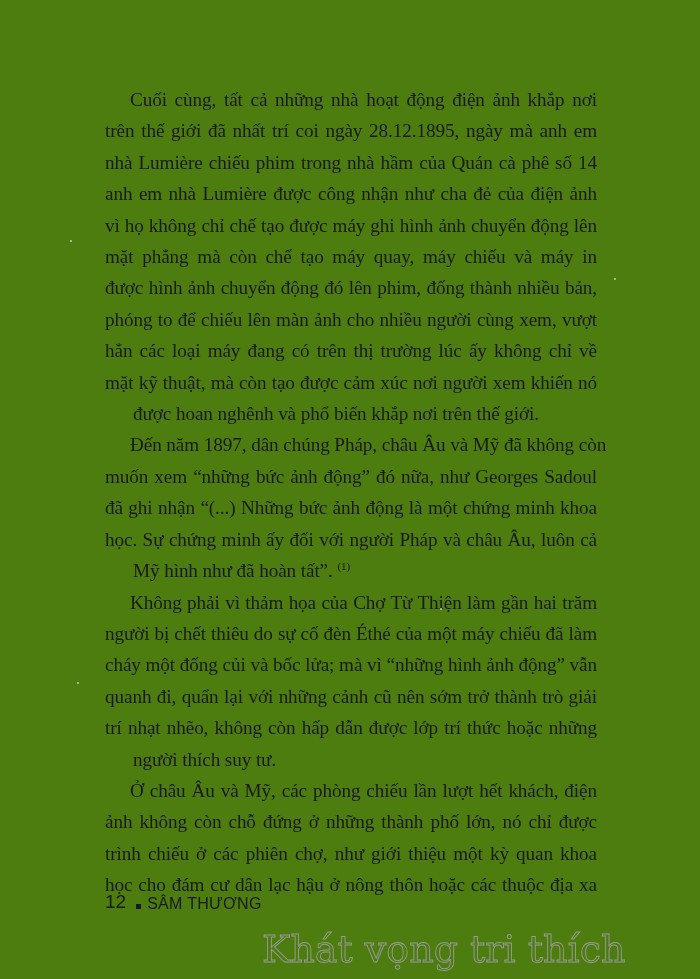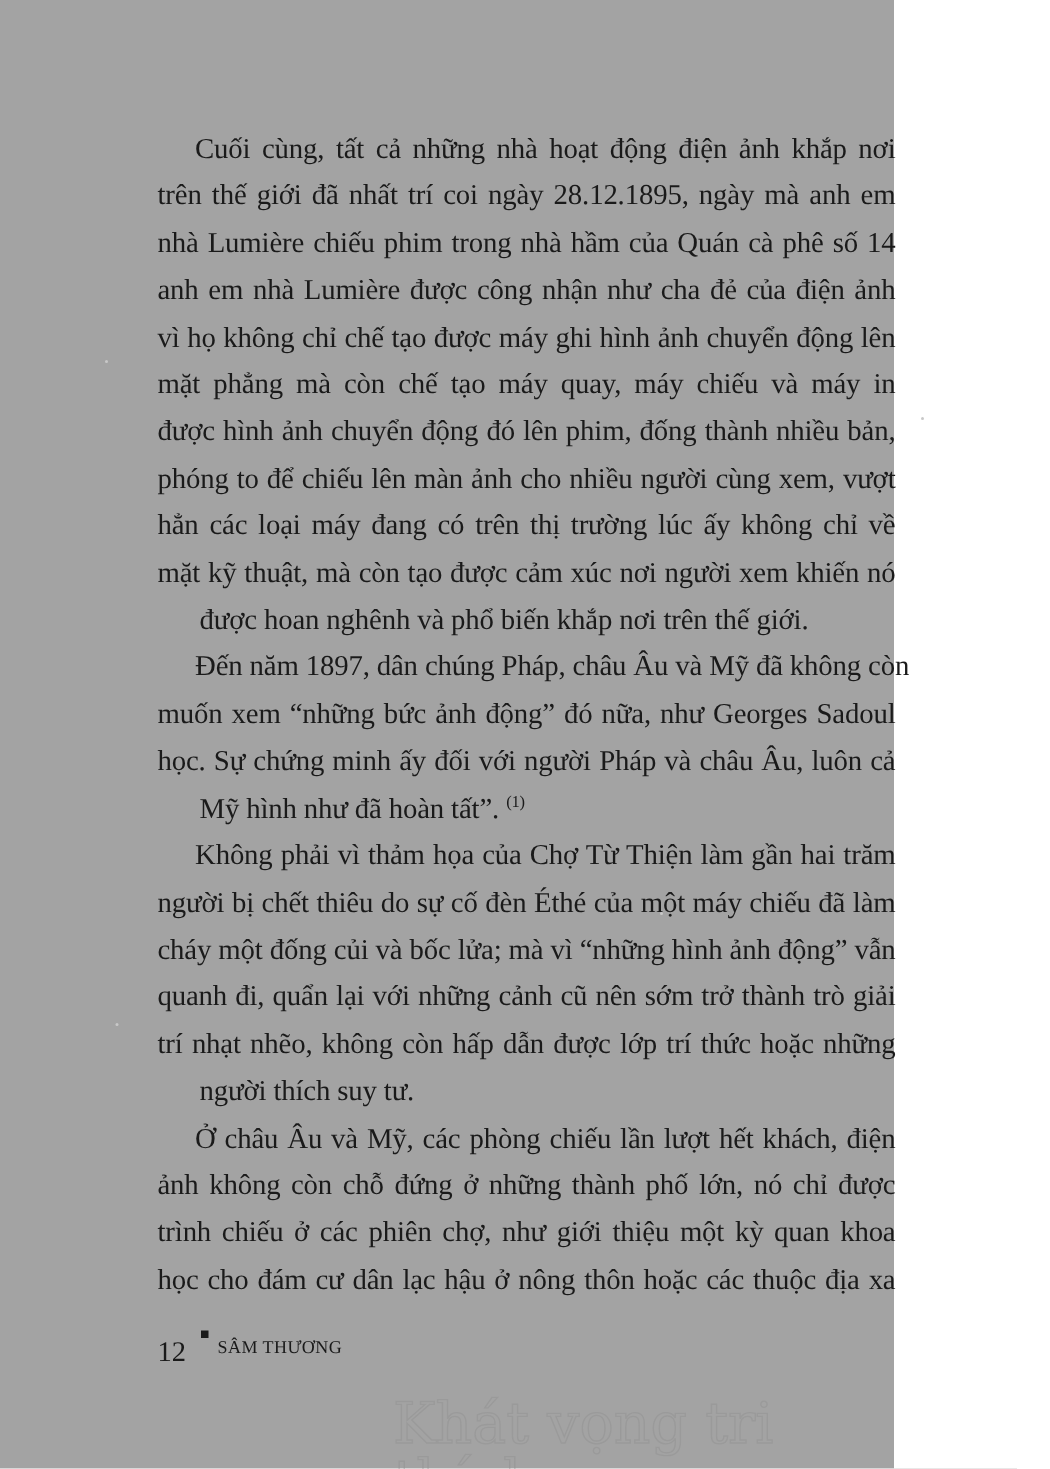--- a/index.html
+++ b/index.html
@@ -9,23 +9,23 @@
     }
     body {
       width: 700px;
       height: 979px;
       position: relative;
       overflow: hidden;
     }
     .page {
       position: absolute;
       left: 0; top: 0;
-      width: 596px;
+      width: 700px;
       height: 979px;
-      background: #a3a3a3;
+      background: #4d7c0f;
     }
     .text-block {
       position: absolute;
       left: 105px;
       top: 84px;
       width: 492px;
       font-family: "Liberation Serif", serif;
       font-size: 19.2px;
       line-height: 31.4px;
       color: #1a1a1a;
@@ -53,41 +53,41 @@
     .para { text-indent: 0; }
     .footnote-ref {
       font-size: 11px;
       vertical-align: 7px;
       line-height: 0;
     }
     .footer {
       position: absolute;
       left: 105px;
       top: 891px;
-      font-family: Liberation Serif, serif;
+      font-family: Liberation Sans, sans-serif;
       color: #1a1a1a;
       display: flex;
-      align-items: flex-start;
+      align-items: flex-end;
       gap: 0;
       z-index: 1;
     }
     .page-number {
       font-size: 19px;
     }
     .bullet-square {
       display: inline-block;
       width: 5px;
       height: 5px;
       background: #1a1a1a;
       margin: 0 6px 0 10px;
       position: relative;
       top: -4px;
     }
     .running-title {
-      font-size: 12px;
+      font-size: 16px;
       letter-spacing: 0.3px;
     }
     .watermark {
       position: absolute;
       pointer-events: none;
       font-family: "DejaVu Sans", sans-serif;
       color: transparent;
       -webkit-text-stroke: 1px #9a9a9a;
       z-index: 2;
     }
@@ -131,20 +131,21 @@
       <span class="line">được hình ảnh chuyển động đó lên phim, đống thành nhiều bản,</span>
       <span class="line">phóng to để chiếu lên màn ảnh cho nhiều người cùng xem, vượt</span>
       <span class="line">hẳn các loại máy đang có trên thị trường lúc ấy không chỉ về</span>
       <span class="line">mặt kỹ thuật, mà còn tạo được cảm xúc nơi người xem khiến nó</span>
       <span class="line last">được hoan nghênh và phổ biến khắp nơi trên thế giới.</span>
     </p>
 
     <p class="para">
       <span class="line first">Đến năm 1897, dân chúng Pháp, châu Âu và Mỹ đã không còn</span>
       <span class="line">muốn xem “những bức ảnh động” đó nữa, như Georges Sadoul</span>
+      <span class="line">đã ghi nhận “(...) Những bức ảnh động là một chứng minh khoa</span>
       <span class="line">học. Sự chứng minh ấy đối với người Pháp và châu Âu, luôn cả</span>
       <span class="line last"><span>Mỹ hình như đã hoàn tất”.</span> <sup class="footnote-ref">(1)</sup></span>
     </p>
 
     <p class="para">
       <span class="line first">Không phải vì thảm họa của Chợ Từ Thiện làm gần hai trăm</span>
       <span class="line">người bị chết thiêu do sự cố đèn Éthé của một máy chiếu đã làm</span>
       <span class="line">cháy một đống củi và bốc lửa; mà vì “những hình ảnh động” vẫn</span>
       <span class="line">quanh đi, quẩn lại với những cảnh cũ nên sớm trở thành trò giải</span>
       <span class="line">trí nhạt nhẽo, không còn hấp dẫn được lớp trí thức hoặc những</span>

